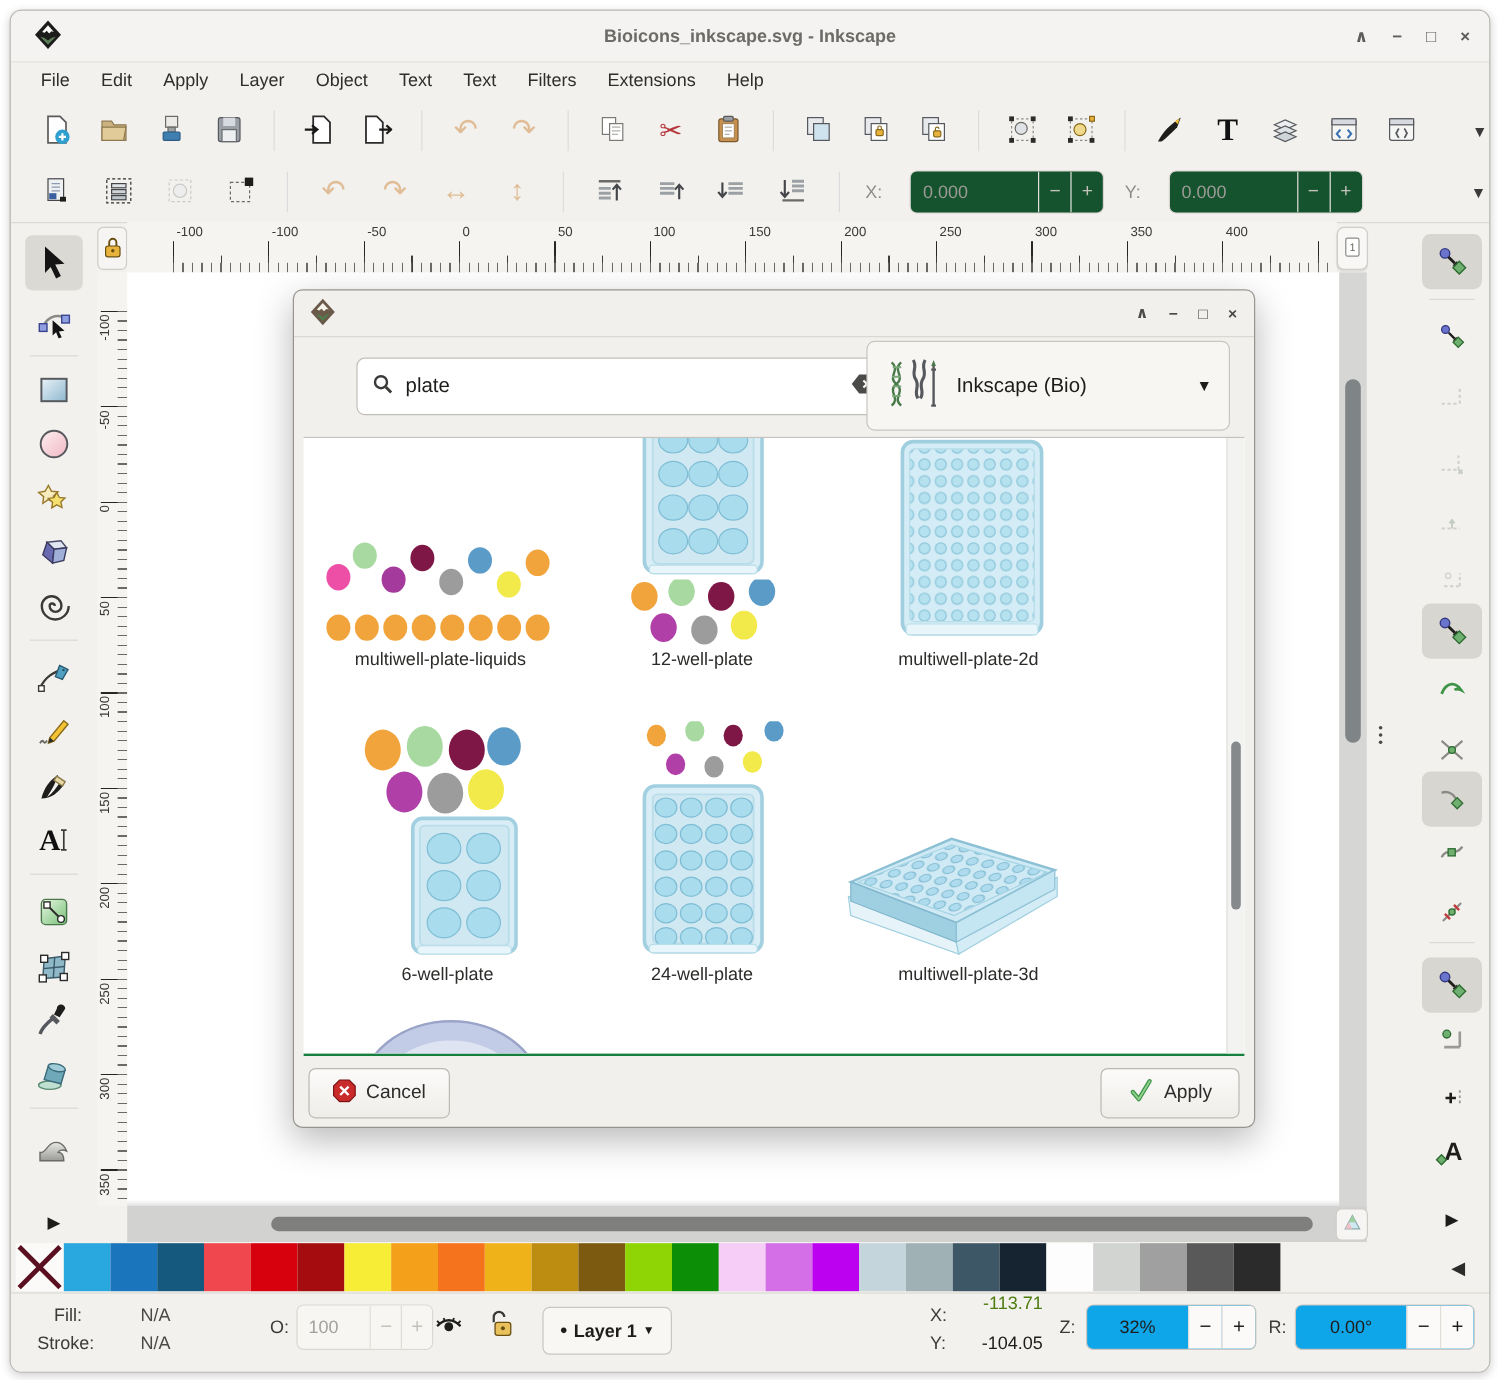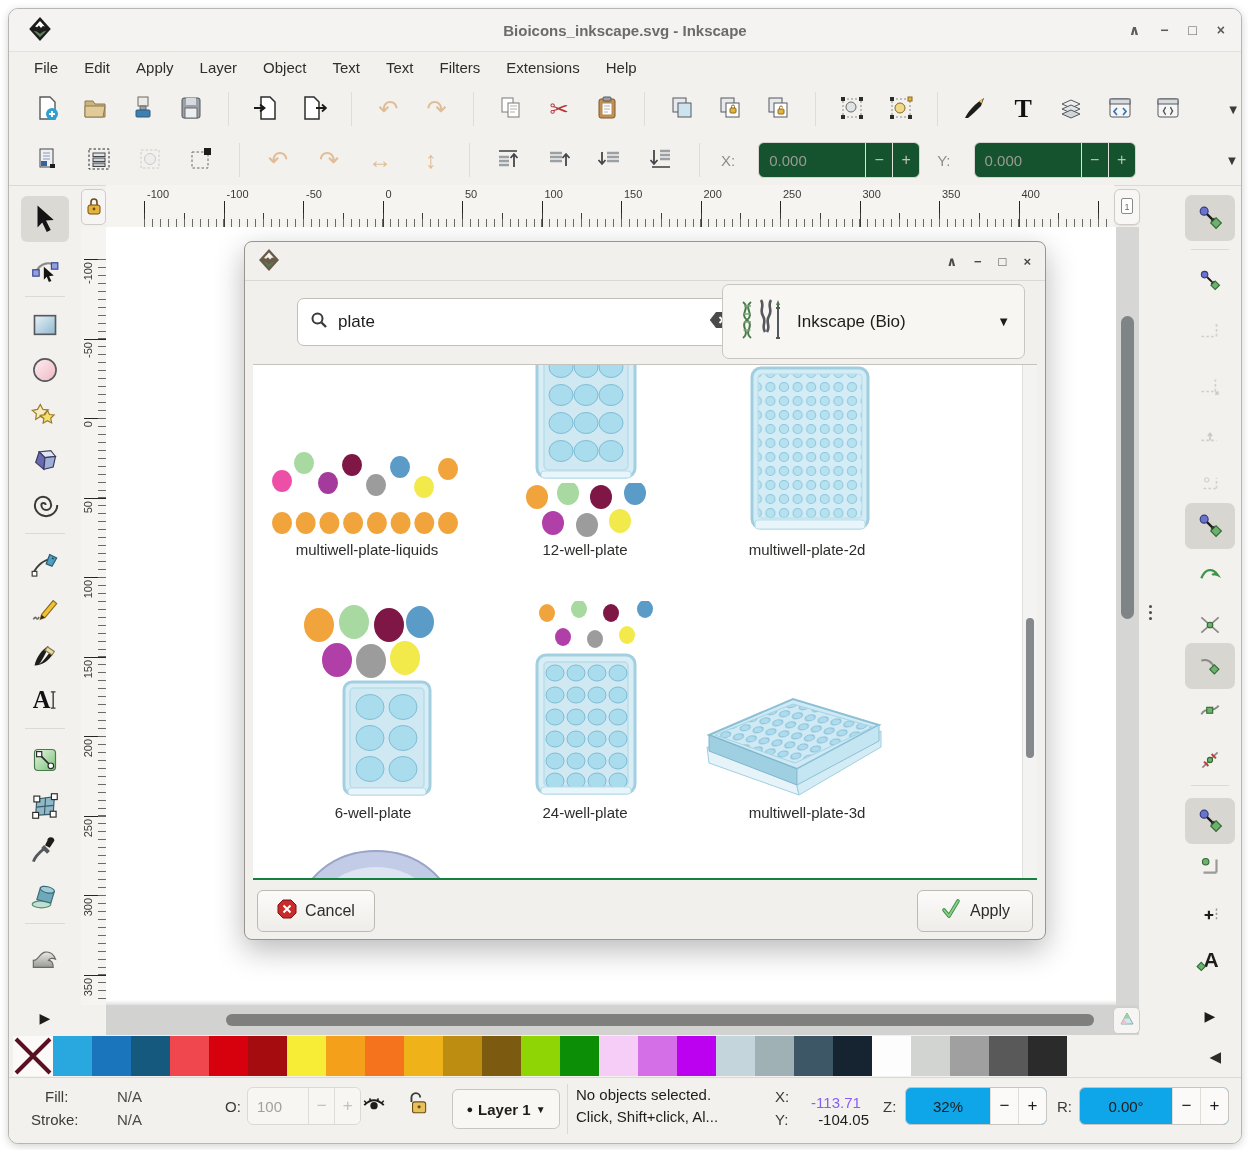--- a/index.html
+++ b/index.html
@@ -737,27 +737,23 @@
             <path d="M4 10 V6 a4 4 0 0 1 8 0" fill="none" stroke="#3a3a38" stroke-width="1.7"></path>
             <circle cx="11" cy="14.5" r="1.5" fill="#6a5012"></circle>
           </svg></span></span>
 
     <div class="layerbtn">
       <span style="font-size:11px">●</span>
       <span>Layer 1</span>
       <span style="font-size:10px">▼</span>
     </div>
 
-    <div class="abs" style="left:558px;top:6px;width:196px;height:50px;overflow:hidden;border-left:1px solid #dcd9d4;padding-left:8px">
-      <div style="white-space:nowrap;line-height:22px;color:#1d1d1b">No objects selected.</div>
-      <div style="white-space:nowrap;line-height:22px;color:#1d1d1b">Click, Shift+click, Al...</div>
-    </div>
 
     <span class="abs sb-lab" style="left:766px;top:10px">X:</span>
-    <span class="abs sb-val" style="left:794px;top:16px;width:66px;text-align:center;color:#8b5cf6">-113.71</span>
+    <span class="abs sb-val" style="left:794px;top:0;width:66px;text-align:right;color:#4d7c0f">-113.71</span>
     <span class="abs sb-lab" style="left:766px;top:33px">Y:</span>
     <span class="abs sb-val" style="left:794px;top:33px;width:66px;text-align:right;color:#1d1d1b">-104.05</span>
 
     <span class="abs sb-lab" style="left:874px;top:20px">Z:</span>
     <div class="sbspin" style="left:896px;top:9px;width:140px">
       <span class="val" style="width:84px">32%</span>
       <span class="step">−</span>
       <span class="step">+</span>
     </div>
 

